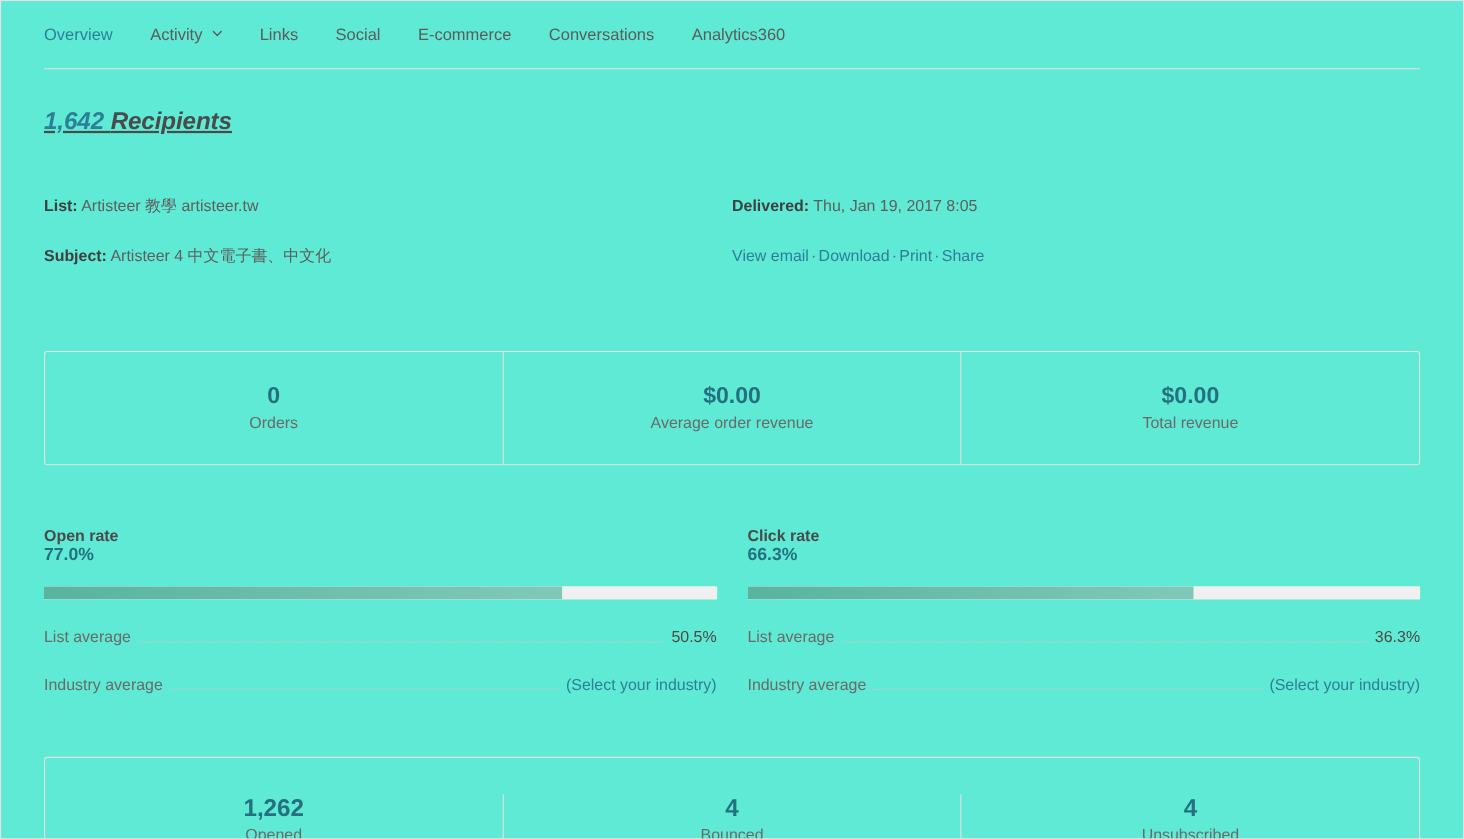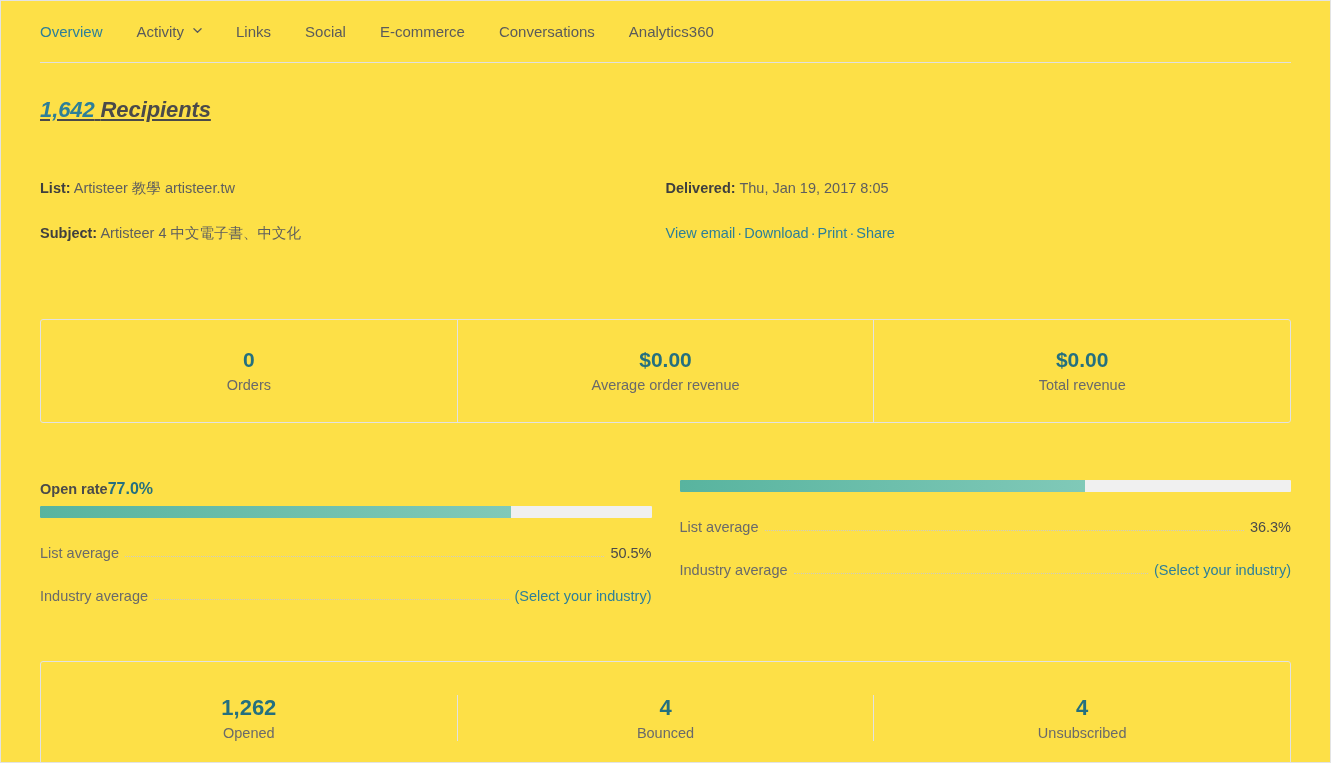--- a/index.html
+++ b/index.html
@@ -10,21 +10,21 @@
     background: #ffffff;
   }
   body {
     font-family: "Liberation Sans", sans-serif;
     color: #5c5c5c;
     -webkit-font-smoothing: antialiased;
   }
   .page {
     width: 1331px;
     height: 763px;
-    background: #fde047;
+    background: #5eead4;
     border: 1px solid #e3e3e3;
     position: relative;
     overflow: hidden;
   }
 
   
   .nav {
     height: 62px;
     display: flex;
     align-items: center;
@@ -138,23 +138,24 @@
     display: flex;
     margin: 57px 39px 0 39px;
     gap: 28px;
   }
   .rate {
     flex: 1 1 0;
     min-width: 0;
   }
   .rate-head {
     display: flex;
-    justify-content: flex-start;
+    justify-content: space-between;
     align-items: baseline;
-    margin-bottom: 8px;
+    margin-bottom: 19px;
+    flex-direction: column;
   }
   .rate-name {
     font-size: 14.5px;
     font-weight: 700;
     color: #4a4a4a;
   }
   .rate-pct {
     font-size: 16px;
     font-weight: 700;
     color: #24707f;
@@ -291,20 +292,24 @@
         <span class="lval">50.5%</span>
       </div>
       <div class="leader-row">
         <span class="lname">Industry average</span>
         <span class="dots"></span>
         <span class="lval link">(Select your industry)</span>
       </div>
     </div>
 
     <div class="rate">
+      <div class="rate-head">
+        <span class="rate-name">Click rate</span>
+        <span class="rate-pct">66.3%</span>
+      </div>
       <div class="bar-track">
         <div class="bar-fill" style="width: 66.3%;"></div>
       </div>
       <div class="leader-row">
         <span class="lname">List average</span>
         <span class="dots"></span>
         <span class="lval">36.3%</span>
       </div>
       <div class="leader-row">
         <span class="lname">Industry average</span>

